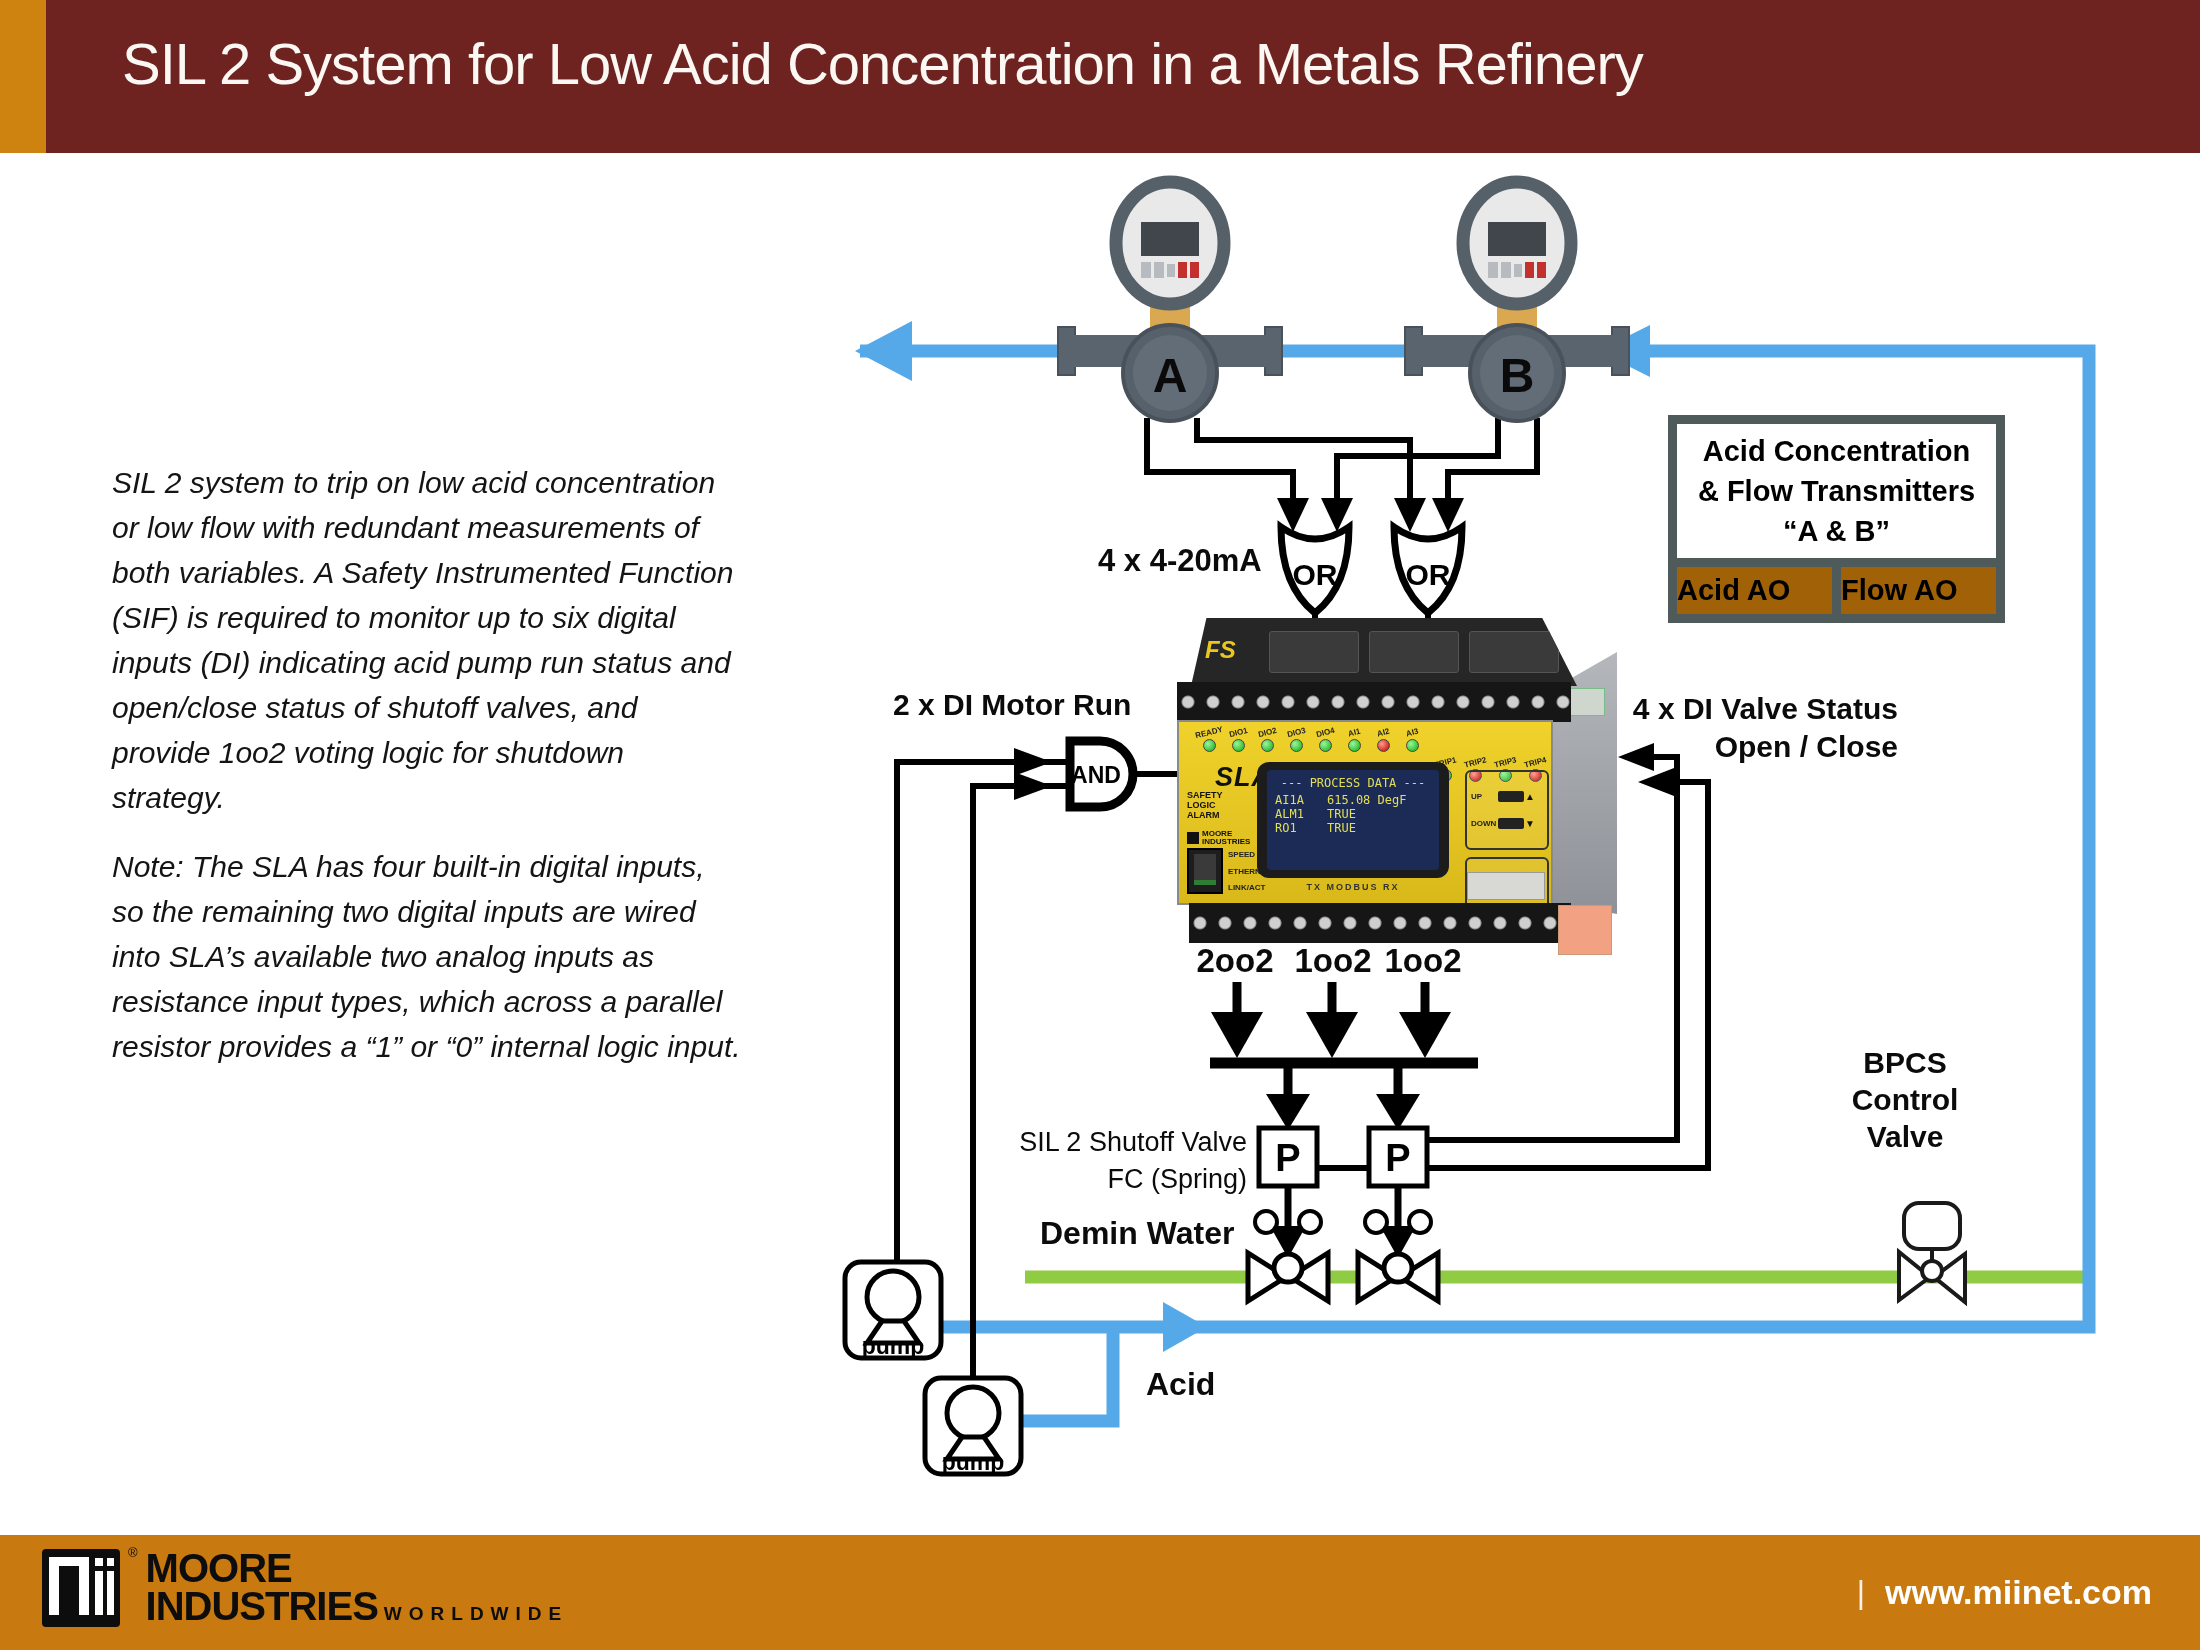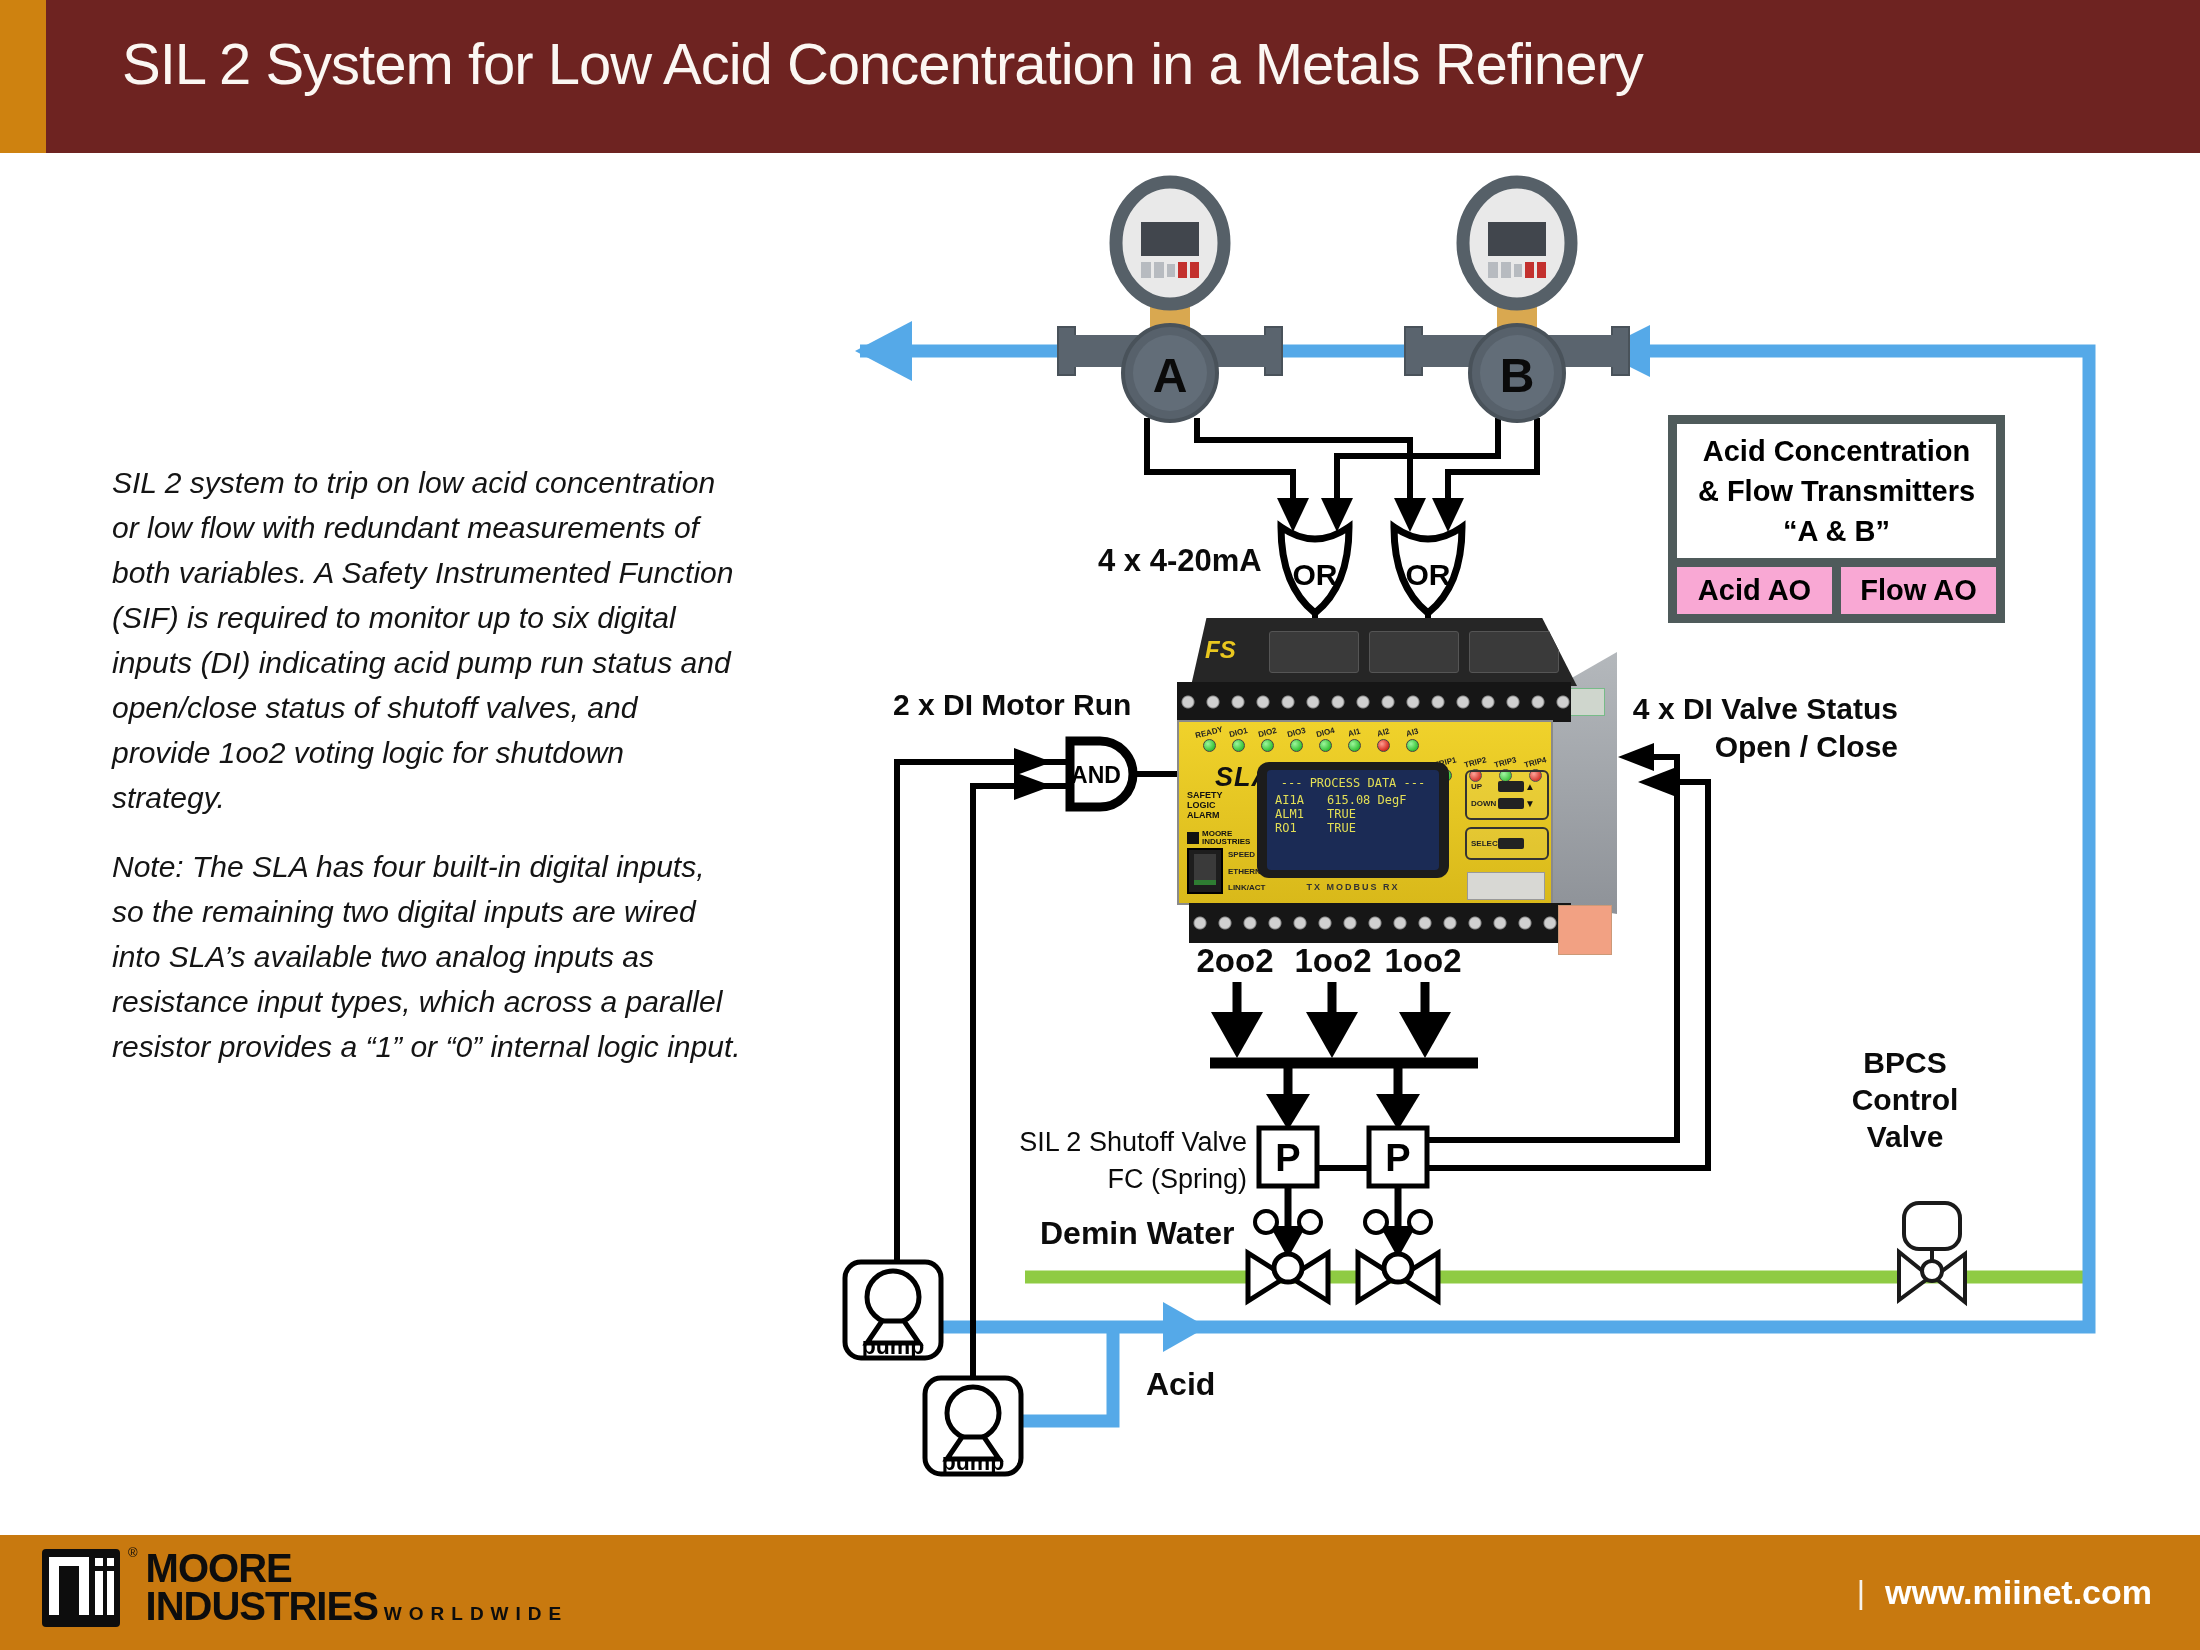--- a/index.html
+++ b/index.html
@@ -20,21 +20,21 @@
   .lbl{position:absolute;font-weight:bold;color:#0b0b0b;}
   .lbl.center{text-align:center;}
   .lbl.right{text-align:right;}
 
   
   .infobox{position:absolute;left:1668px;top:415px;width:337px;background:#4F5B5B;padding:9px;
            box-sizing:border-box;}
   .infobox .main{background:#ffffff;text-align:center;font-weight:bold;font-size:29px;
                  line-height:40px;padding:7px 2px;}
   .infobox .row{display:flex;gap:9px;margin-top:9px;}
-  .infobox .cell{flex:1;background:#f9a8d4;text-align:center;font-weight:bold;font-size:29px;
+  .infobox .cell{flex:1;background:#a16207;font-weight:bold;font-size:29px;
                  padding:7px 0;}
 
   
   .sla{position:absolute;left:1177px;top:618px;width:440px;height:336px;}
   .sla .topface{position:absolute;left:14px;top:0;width:386px;height:68px;background:#262626;
         clip-path:polygon(4% 0,91% 0,100% 100%,0 100%);display:flex;gap:10px;justify-content:flex-end;
         align-items:center;padding:6px 18px;box-sizing:border-box;}
   .sla .module{width:88px;height:40px;background:#3a3a3a;border:1px solid #555;border-radius:3px;}
   .sla .fs{position:absolute;left:28px;top:18px;color:#E9C71F;font-weight:bold;font-size:24px;
         font-style:italic;}
@@ -73,21 +73,21 @@
         border-radius:12px;padding:8px 10px;box-sizing:border-box;}
   .screen{width:100%;height:100%;background:#1B2B55;border-radius:4px;color:#E3DF55;
         font-family:"DejaVu Sans Mono",monospace;font-size:12px;padding:6px 8px;box-sizing:border-box;}
   .screen .t{text-align:center;margin-bottom:3px;white-space:nowrap;}
   .screen .r{display:flex;}
   .screen .r .k{width:52px;}
   .modbus{position:absolute;left:88px;top:160px;width:172px;text-align:center;font-size:9px;
         font-weight:bold;color:#333;letter-spacing:2px;}
   .btns{position:absolute;left:286px;top:48px;width:84px;}
   .btn-group{border:2px solid #333;border-radius:6px;padding:3px 4px;margin-bottom:7px;background:rgba(255,255,255,0.08);}
-  .btn-row{display:flex;align-items:center;gap:1px;margin:6px 0;}
+  .btn-row{display:flex;align-items:center;gap:1px;margin:16px 0;}
   .btn-row .bl{font-size:8px;font-weight:bold;color:#222;width:26px;}
   .btn-bar{width:26px;height:11px;background:#222;border-radius:2px;}
   .btn-row .ar{font-size:10px;color:#111;}
   .blank-lab{position:absolute;left:288px;top:150px;width:76px;height:26px;background:#d8d8d4;border:1px solid #999;}
 
   
   .footer{position:absolute;left:0;top:1535px;width:2200px;height:115px;background:#C8790F;}
   .flogo{position:absolute;left:42px;top:14px;display:flex;align-items:flex-start;gap:8px;color:#0d0d0d;}
   .fmark{position:relative;width:78px;height:78px;background:#0d0d0d;border-radius:4px;}
   .fmark i{position:absolute;background:#fff;}

